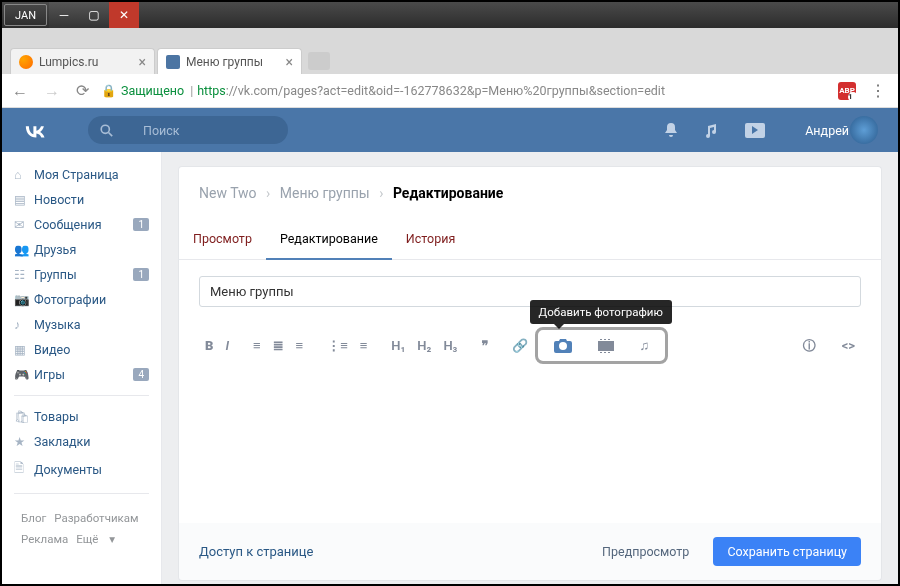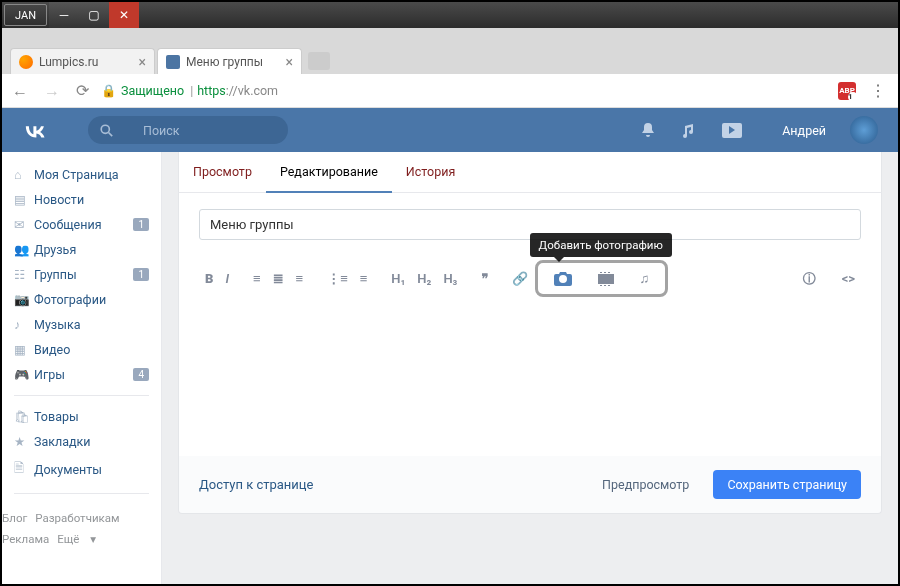--- a/index.html
+++ b/index.html
@@ -34,31 +34,31 @@
 .ext-badge::after { content: "1"; position: absolute; bottom: -2px; right: -2px; background: #fff; color: #333; font-size: 8px; width: 10px; height: 10px; border-radius: 50%; line-height: 10px; }
 .menu-dots { color: #666; padding: 0 6px; font-size: 16px; }
 
 
 .vk-header { height: 44px; background: #4a76a8; display: flex; align-items: center; padding: 0 20px; }
 .vk-logo { color: #fff; font-size: 20px; font-weight: bold; letter-spacing: -1px; }
 .vk-search { margin-left: 40px; background: #3d6694; border-radius: 14px; height: 28px; width: 200px; display: flex; align-items: center; padding: 0 12px; color: #a8bdd6; font-size: 12.5px; gap: 22px; }
 .vk-search svg { margin-right: 8px; }
 .vk-h-icons { margin-left: auto; display: flex; align-items: center; gap: 26px; color: #c2d2e6; }
 .vk-h-ic { cursor: pointer; }
-.vk-user { margin-left: 40px; color: #fff; font-size: 12.5px; display: flex; align-items: center; gap: 24px; }
+.vk-user { margin-left: 40px; color: #fff; font-size: 12.5px; display: flex; align-items: center; gap: 1px; }
 .vk-avatar { width: 28px; height: 28px; border-radius: 50%; background: radial-gradient(circle, #5e9ed6, #2a5a8c); }
 
 
 .vk-body { display: flex; background: #edeef0; height: calc(100% - 26px - 30px - 34px - 44px); }
 .vk-sidebar { width: 160px; background: #fff; border-right: 1px solid #e7e8ec; padding: 10px 0; font-size: 12.5px; }
 .sb-item { display: flex; align-items: center; padding: 5px 12px; color: #2a5885; cursor: pointer; }
 .sb-item .sb-ic { width: 20px; color: #a6b4c4; }
 .sb-item .badge { margin-left: auto; background: #99a8bd; color: #fff; font-size: 10px; padding: 1px 5px; border-radius: 2px; }
 .sb-sep { height: 1px; background: #e7e8ec; margin: 8px 12px; }
-.sb-footer { padding: 6px 0; font-size: 11.5px; color: #939699; line-height: 1.8; }
+.sb-footer { padding: 6px 19px; font-size: 11.5px; color: #939699; line-height: 1.8; }
 .sb-footer span { margin-right: 8px; }
 
 .vk-main { flex: 1; padding: 0 16px 16px 16px; overflow: hidden; }
 
 
 .crumb { padding: 18px 20px; font-size: 14px; color: #000; background: #fff; border: 1px solid #e4e6e9; border-bottom: none; border-radius: 4px 4px 0 0; margin-top: 14px; }
 .crumb a { color: #99a2ad; text-decoration: none; }
 .crumb .sep { color: #c4c8cc; margin: 0 6px; }
 
 
@@ -118,20 +118,21 @@
 <div class="chrome-addr">
   <span class="nav-btn">←</span>
   <span class="nav-btn" style="color:#ccc">→</span>
   <span class="nav-btn">⟳</span>
   <div class="addr">
     <span class="lock">🔒</span>
     <span class="secure">Защищено</span>
     <span style="color:#999;margin-right:4px">|</span>
     <span class="url-proto">https</span>
       <span class="url-rest">://vk.com</span>
+      <span class="url-rest">/pages?act=edit&amp;oid=-162778632&amp;p=Меню%20группы&amp;section=edit</span>
   </div>
   <div class="ext-badge">ABP</div>
   <span class="menu-dots">⋮</span>
 </div>
 
 <div class="vk-header">
   <span class="vk-logo">
     <svg width="26" height="15" viewBox="0 0 26 15">
         <path fill="#fff" d="M14 14.5c-6 0-10-4.2-10.2-11.3h3.1c.1 5.2 2.6 7.6 4.5 8.1V3.2h3v4.5c1.9-.2 3.9-2.4 4.6-4.5h2.9c-.5 2.6-2.4 4.8-3.8 5.7 1.4.7 3.6 2.6 4.4 5.6h-3.2c-.7-2-2.3-3.6-4.9-3.9v3.9H14z"></path>
       </svg>
@@ -221,20 +222,27 @@
         <span>Документы</span>
       </div>
     <div class="sb-sep"></div>
     <div class="sb-footer">
       <span>Блог</span><span>Разработчикам</span><br>
       <span>Реклама</span><span><span>Ещё</span> ▾</span>
     </div>
   </div>
 
   <div class="vk-main">
+    <div class="crumb">
+      <a>New Two</a>
+      <span class="sep">›</span>
+      <a>Меню группы</a>
+      <span class="sep">›</span>
+      <b>Редактирование</b>
+    </div>
 
     <div class="ed-tabs">
       <div class="ed-tab">Просмотр</div>
       <div class="ed-tab active">Редактирование</div>
       <div class="ed-tab">История</div>
     </div>
 
     <div class="ed-card">
       <input class="title-input" value="Меню группы" style="">
       <div class="toolbar">

